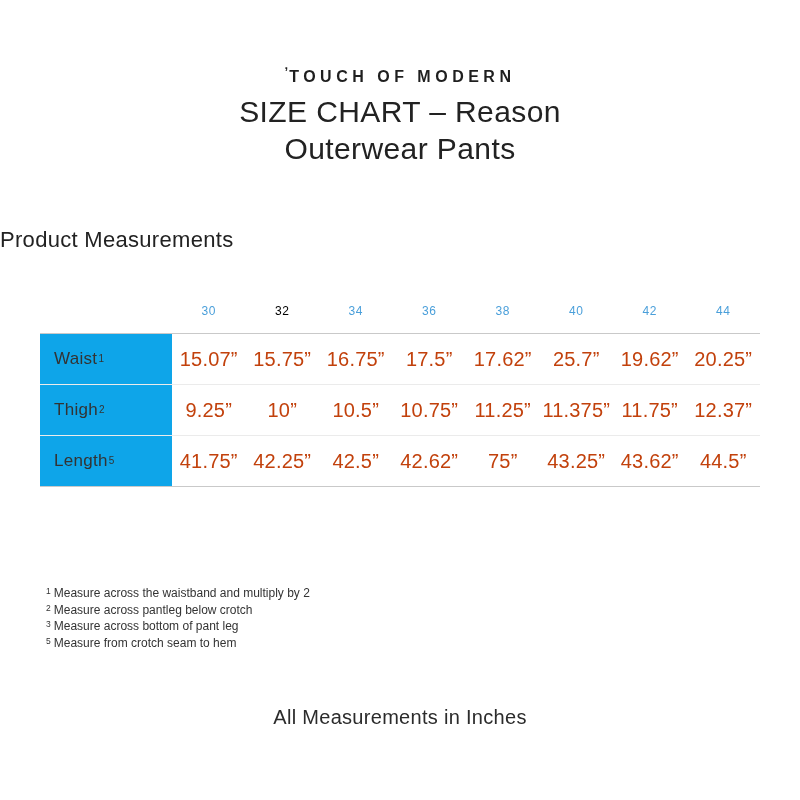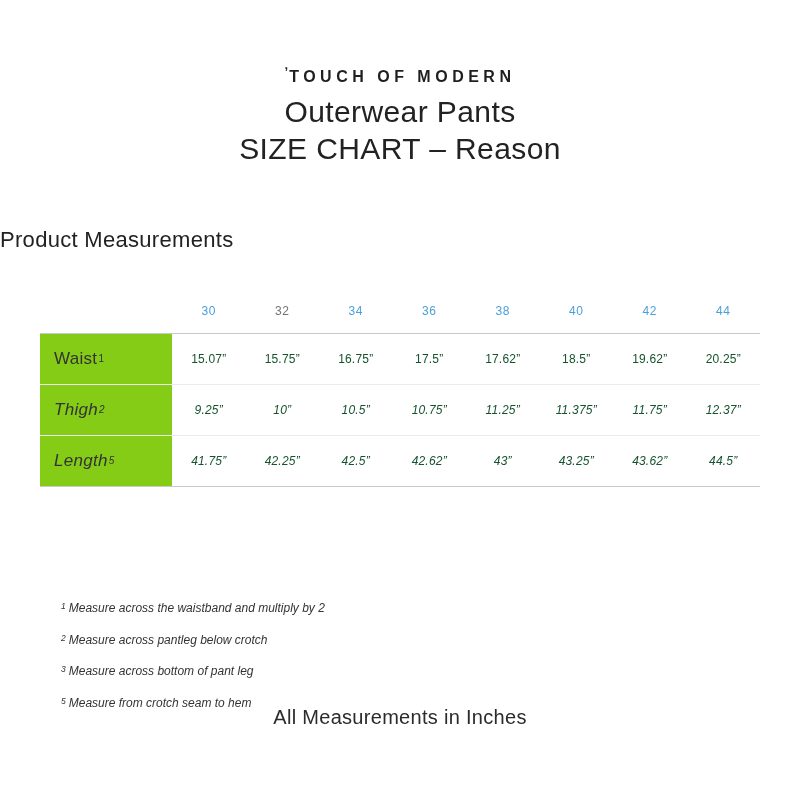--- a/index.html
+++ b/index.html
@@ -86,62 +86,60 @@
   }
   .table-body {
     border-top: 1px solid #c9c9c9;
     border-bottom: 1px solid #c9c9c9;
   }
   .t-row {
     height: 50px;
   }
   .t-row + .t-row {
     border-top: 1px solid #ebebeb;
-    font-style: italic;
   }
   .l-cell {
-    background: #84cc16;
+    background: #0ea5e9;
     height: 100%;
     display: flex;
     align-items: center;
     padding-left: 14px;
     box-sizing: border-box;
     font-size: 17px;
     letter-spacing: 0.3px;
     color: #333333;
   }
   .l-cell sup {
     font-size: 10px;
     line-height: 0;
     vertical-align: super;
     margin-left: 1px;
   }
   .v-cell {
     text-align: center;
-    font-size: 12px;
+    font-size: 20px;
     letter-spacing: 0.2px;
-    color: #14532d;
+    color: #c2410c;
   }
 
   
   .footnotes {
     position: absolute;
     top: 585px;
     left: 45px;
     list-style: none;
     margin: 0;
     padding: 0;
     font-size: 12px;
     line-height: 15.5px;
     color: #333333;
   }
   .footnotes li {
-    margin: 16px;
+    margin: 1px;
     padding: 0;
-    font-style: italic;
   }
   .footnotes sup {
     font-size: 8.5px;
     line-height: 0;
     vertical-align: 3px;
     margin-right: 3px;
   }
 
   
   .footer-note {
@@ -158,50 +156,50 @@
 </head>
 <body>
 
 <div class="canvas">
 
   <div class="logo">
     <span class="logo-mark">ʼ</span><span>TOUCH OF MODERN</span>
   </div>
 
   <div class="page-title">
+    <div>SIZE CHART – Reason</div>
     <div>Outerwear Pants</div>
-    <div>SIZE CHART – Reason</div>
   </div>
 
   <div class="section-heading">Product Measurements</div>
 
   <div class="size-table">
     <div class="grid-row table-header">
         <div></div>
         <div class="h-cell" style="color: rgb(74, 159, 218);">30</div>
-        <div class="h-cell" style="color: #737373;">32</div>
+        <div class="h-cell" style="color: #000000;">32</div>
         <div class="h-cell" style="color: rgb(74, 159, 218);">34</div>
         <div class="h-cell" style="color: rgb(74, 159, 218);">36</div>
         <div class="h-cell" style="color: rgb(74, 159, 218);">38</div>
         <div class="h-cell" style="color: rgb(74, 159, 218);">40</div>
         <div class="h-cell" style="color: rgb(74, 159, 218);">42</div>
         <div class="h-cell" style="color: rgb(74, 159, 218);">44</div>
       </div>
     <div class="table-body">
         <div class="grid-row t-row">
           <div class="l-cell">
             <span>Waist</span>
             <sup>1</sup>
           </div>
           <div class="v-cell">15.07”</div>
           <div class="v-cell">15.75”</div>
           <div class="v-cell">16.75”</div>
           <div class="v-cell">17.5”</div>
           <div class="v-cell">17.62”</div>
-          <div class="v-cell">18.5”</div>
+          <div class="v-cell">25.7”</div>
           <div class="v-cell">19.62”</div>
           <div class="v-cell">20.25”</div>
         </div>
         <div class="grid-row t-row">
           <div class="l-cell">
             <span>Thigh</span>
             <sup>2</sup>
           </div>
           <div class="v-cell">9.25”</div>
           <div class="v-cell">10”</div>
@@ -214,21 +212,21 @@
         </div>
         <div class="grid-row t-row">
           <div class="l-cell">
             <span>Length</span>
             <sup>5</sup>
           </div>
           <div class="v-cell">41.75”</div>
           <div class="v-cell">42.25”</div>
           <div class="v-cell">42.5”</div>
           <div class="v-cell">42.62”</div>
-          <div class="v-cell">43”</div>
+          <div class="v-cell">75”</div>
           <div class="v-cell">43.25”</div>
           <div class="v-cell">43.62”</div>
           <div class="v-cell">44.5”</div>
         </div>
       </div>
   </div>
 
   <ul class="footnotes">
       <li><sup>1</sup><span>Measure across the waistband and multiply by 2</span></li>
       <li><sup>2</sup><span>Measure across pantleg below crotch</span></li>

